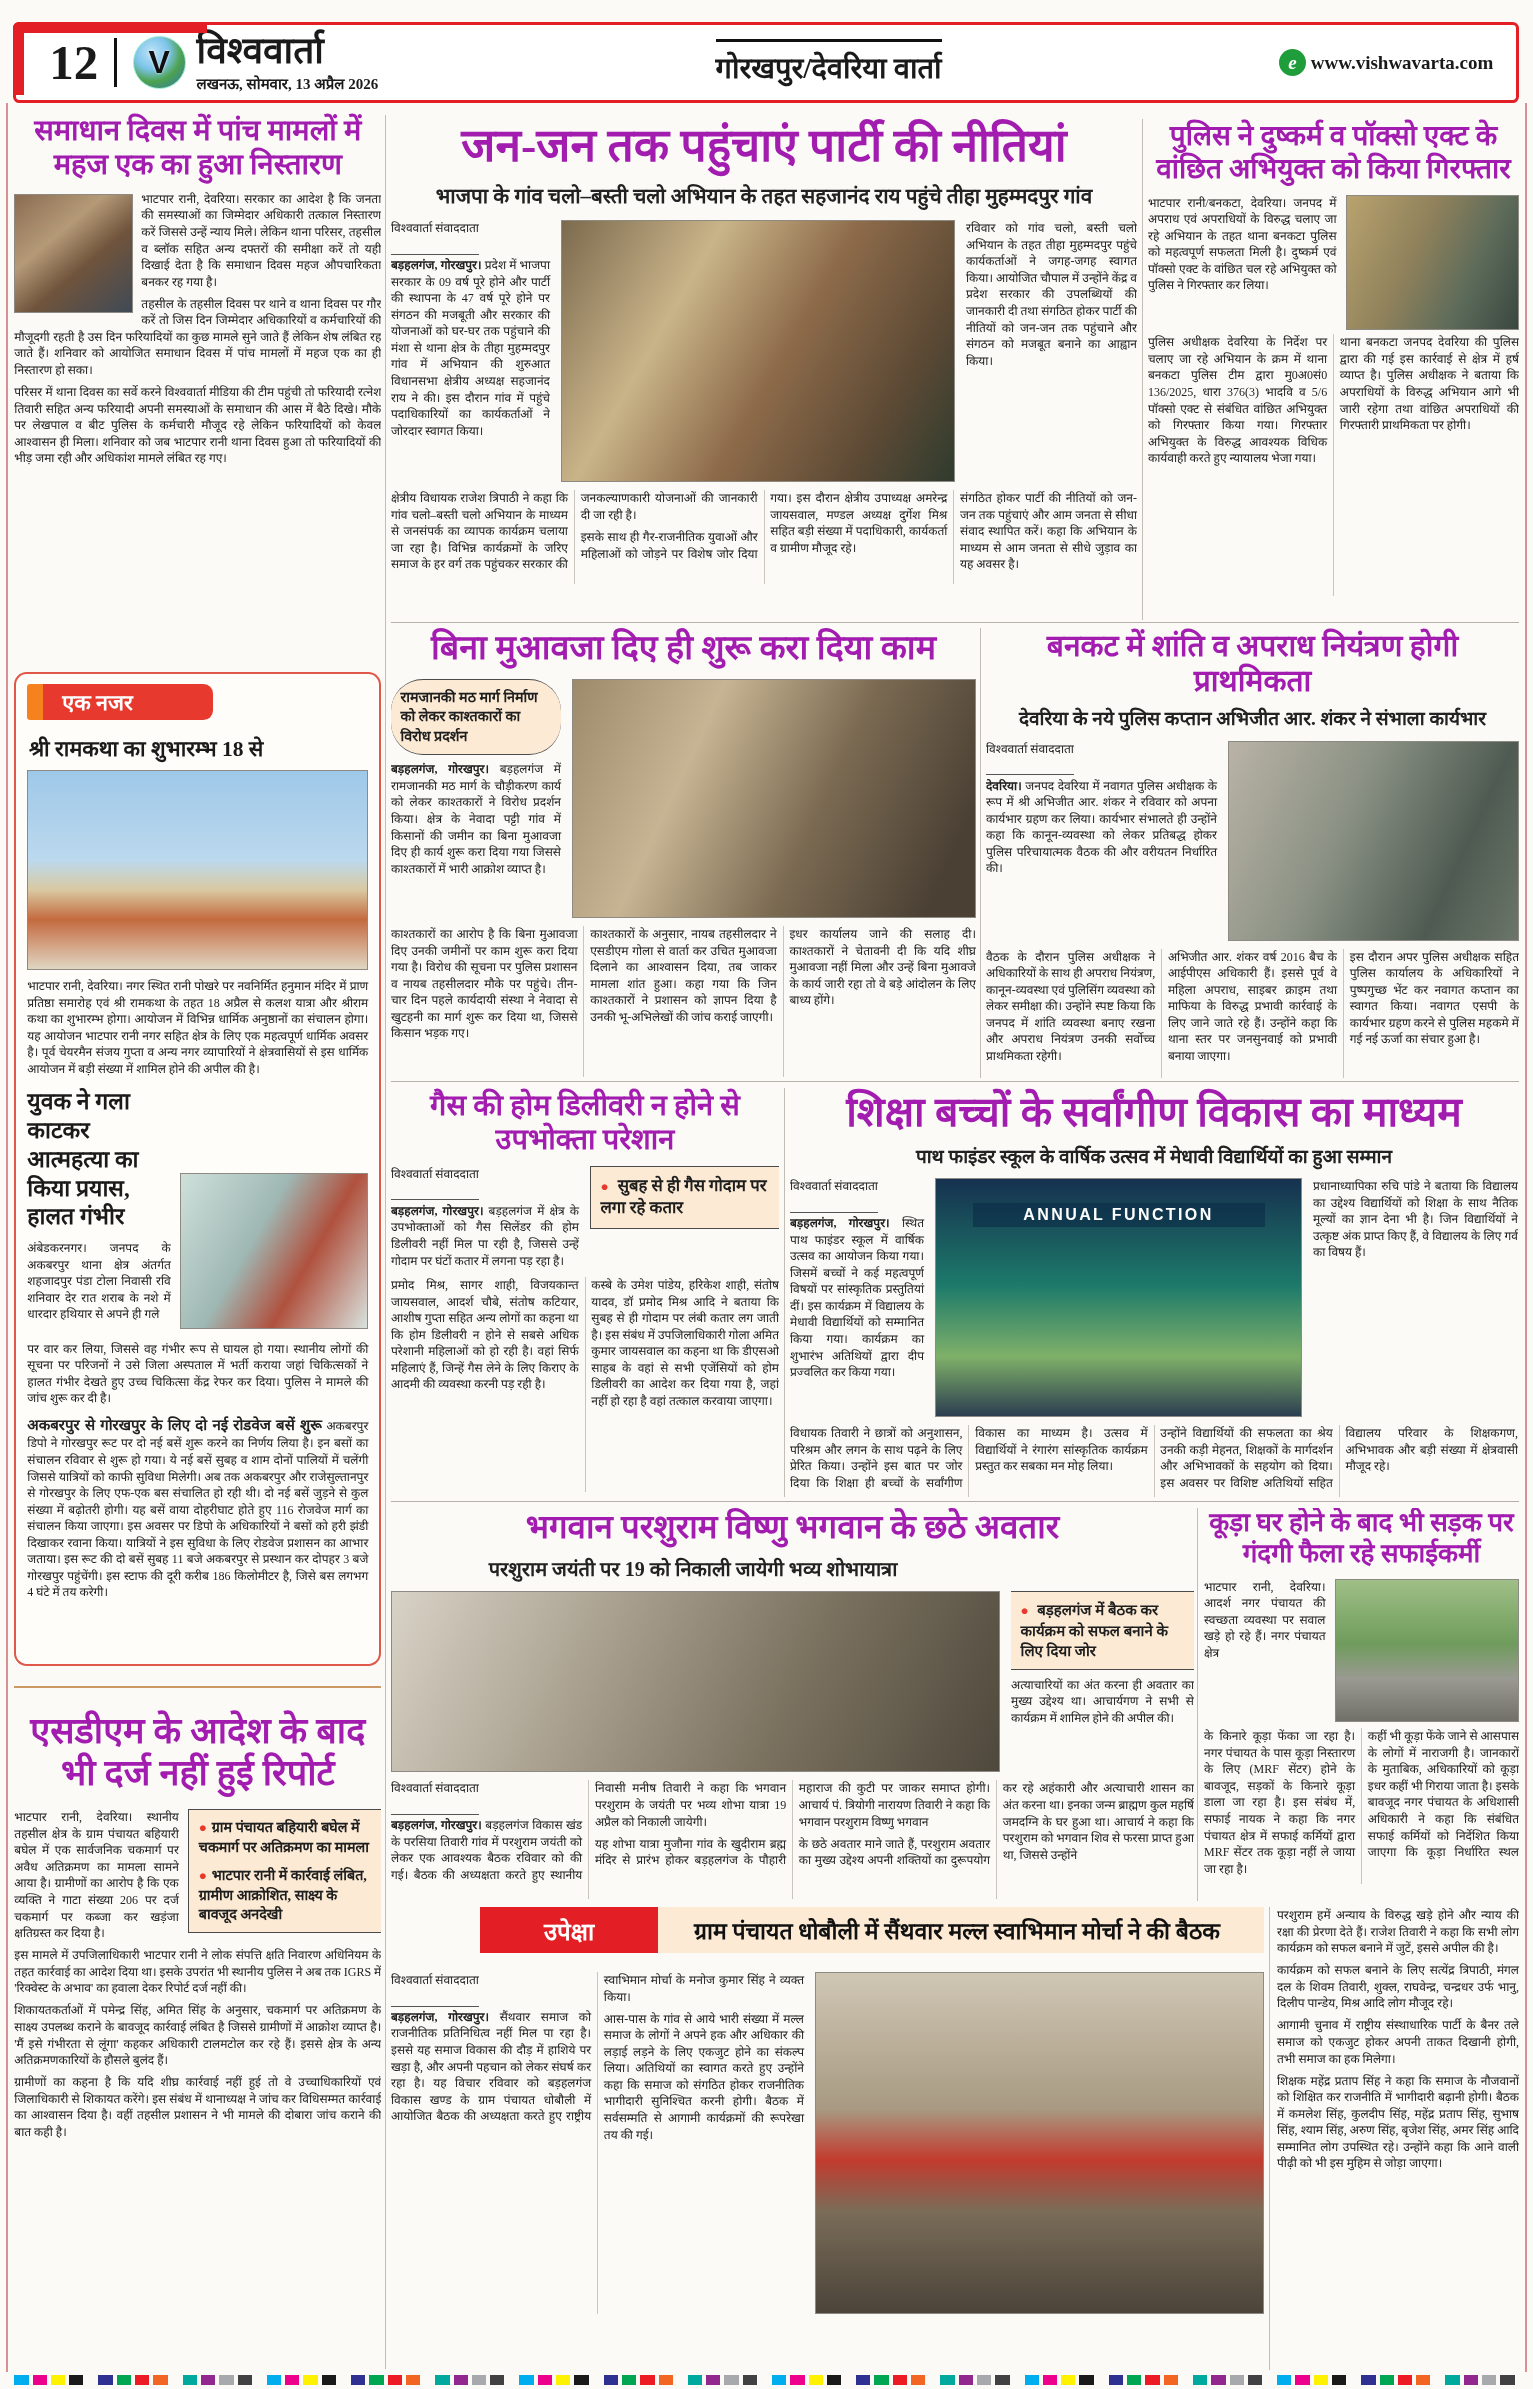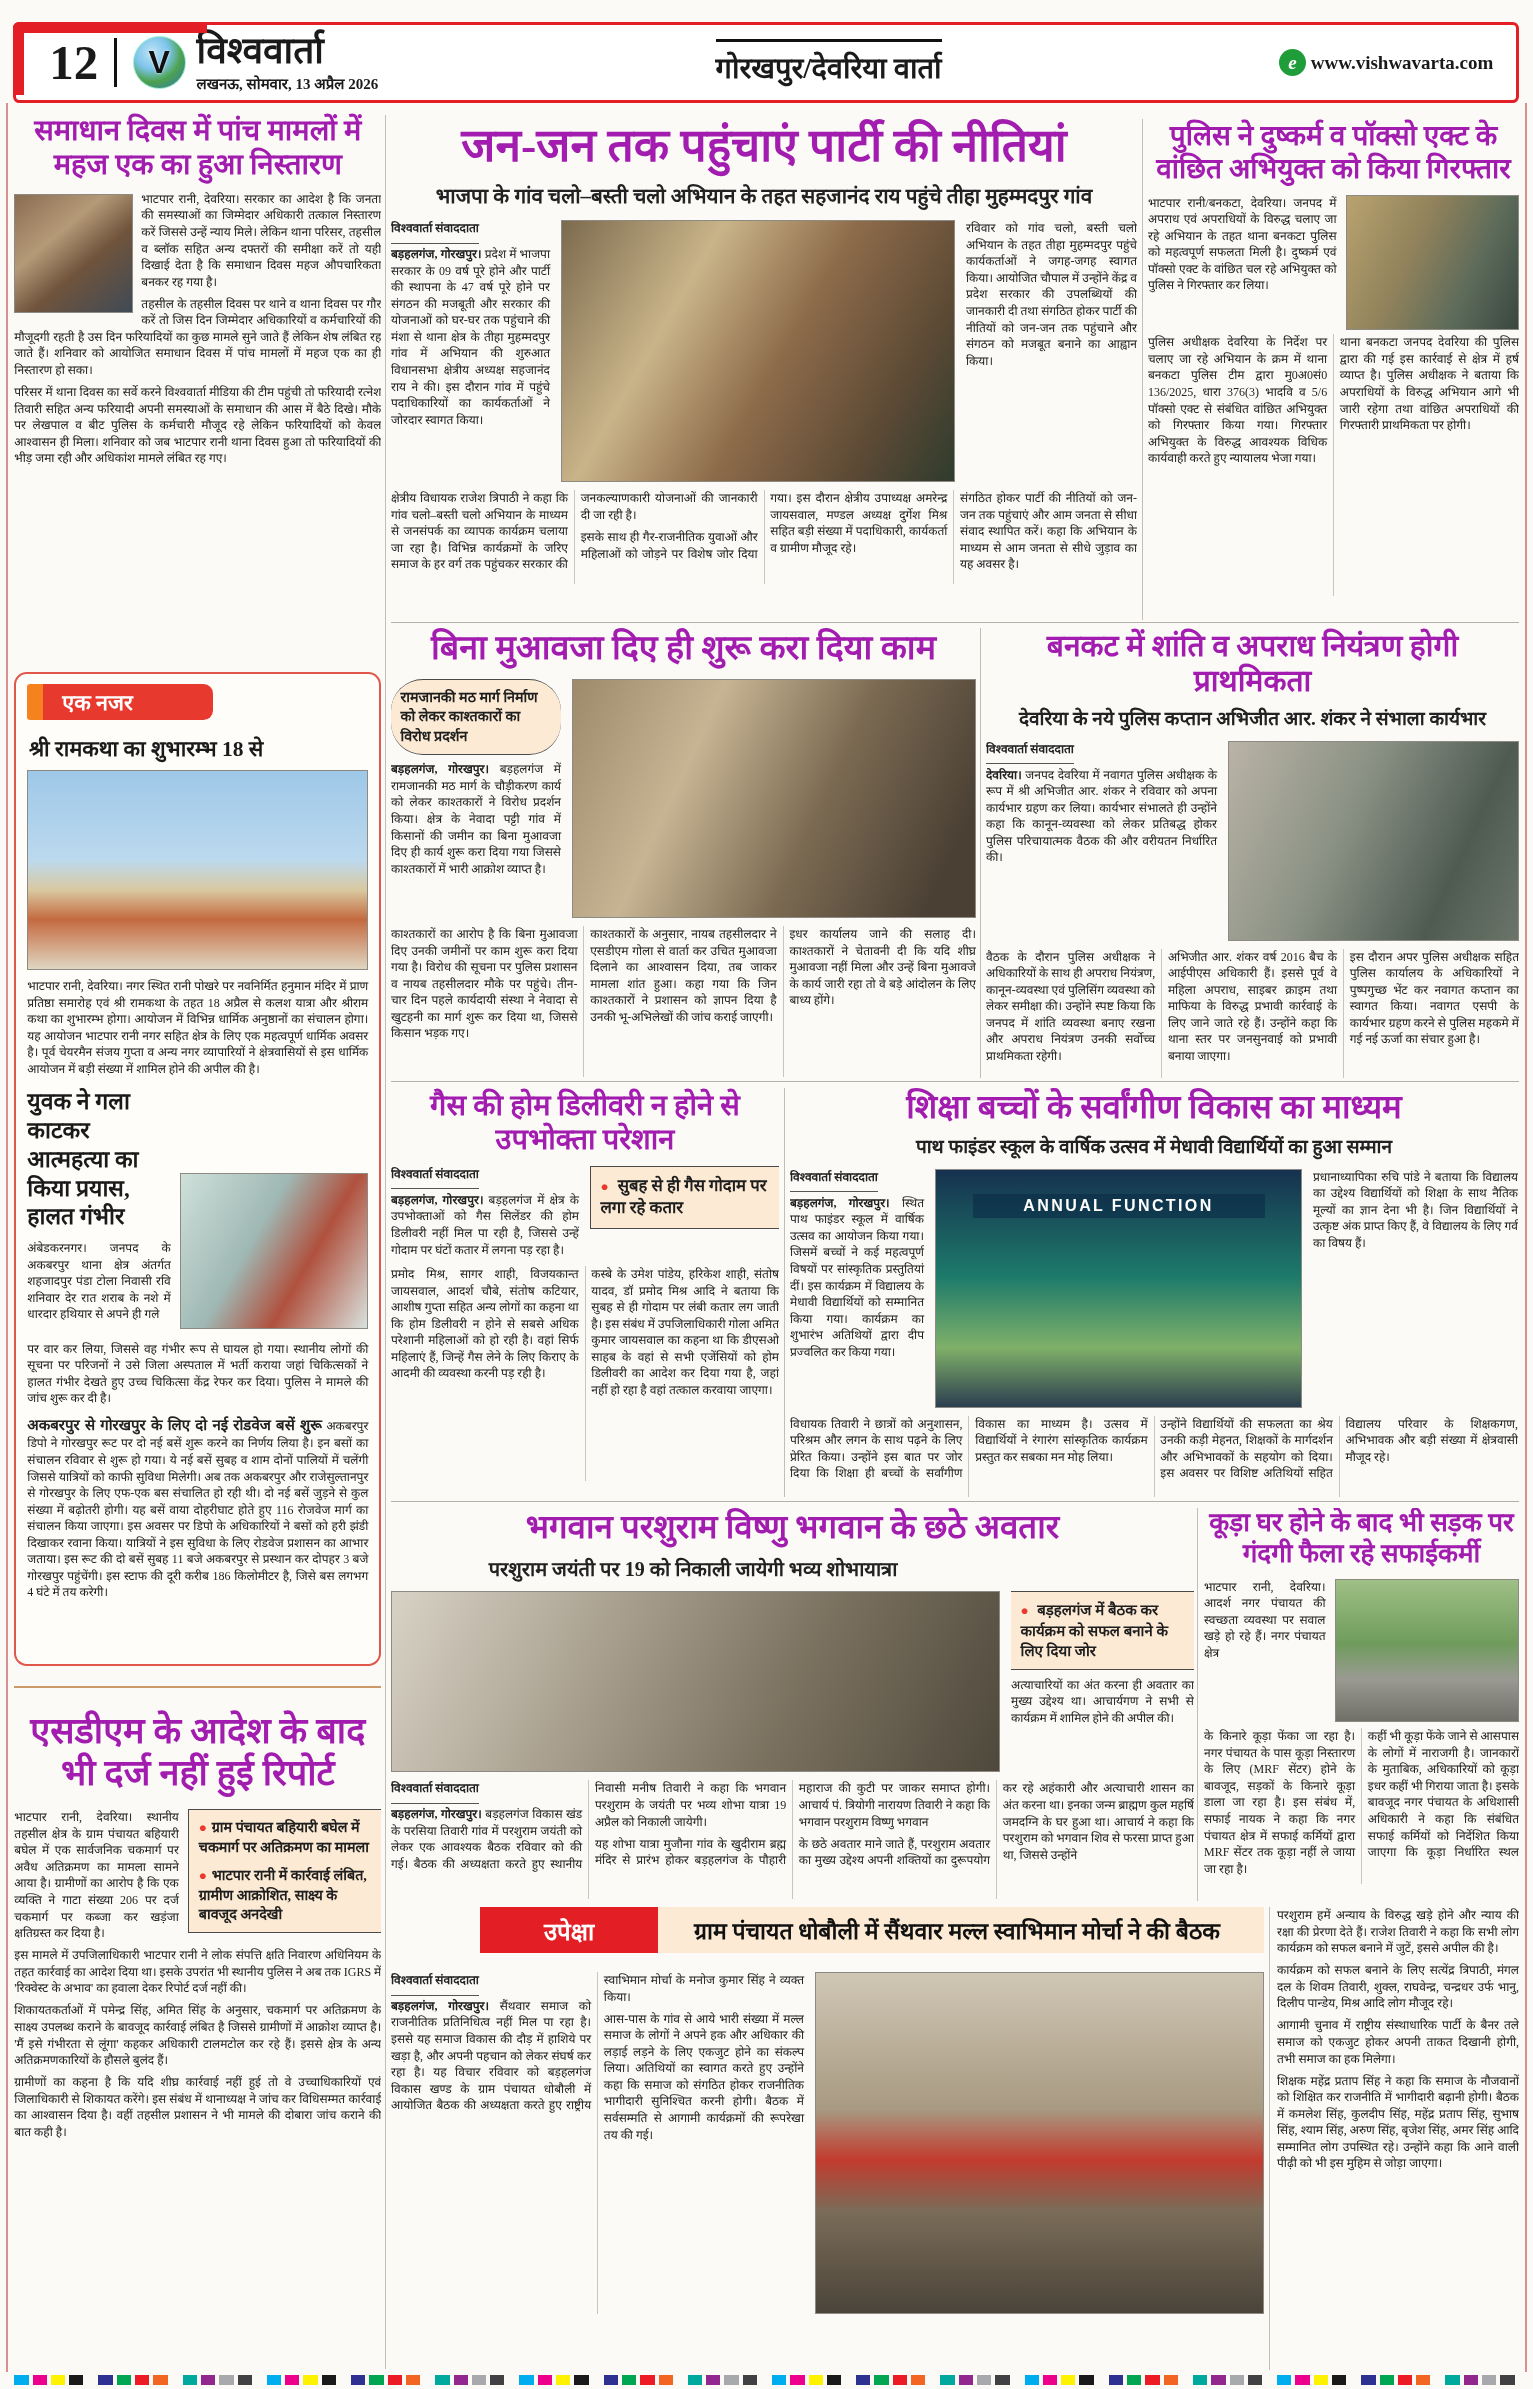--- a/index.html
+++ b/index.html
@@ -8,21 +8,21 @@
   .edge{position:absolute;top:103px;bottom:17.5px;width:1.6px;background:#d99090;}
   .art{position:absolute;overflow:hidden;}
   .head-xl{font-weight:800;text-align:center;line-height:1.18;color:#a21caf;}
   .subhead{font-weight:700;text-align:center;color:#222;}
   .body{font-size:12px;line-height:1.38;text-align:justify;color:#222;}
   .body p{margin:0 0 5.6px 0;}
   .cols2{column-count:2;column-gap:12.7px;column-rule:0.8px solid #c9c4bc;}
   .cols3{column-count:3;column-gap:12.7px;column-rule:0.8px solid #c9c4bc;}
   .cols4{column-count:4;column-gap:12.7px;column-rule:0.8px solid #c9c4bc;}
   .photo{border:0.8px solid #8d8a84;box-sizing:border-box;flex:none;}
-  .reporter{font-weight:700;border-bottom:0.8px solid #555;display:inline-block;padding-bottom:6px;margin-bottom:2.4px;}
+  .reporter{font-weight:400;border-bottom:0.8px solid #555;display:inline-block;padding-bottom:17px;margin-bottom:2.4px;}
   .place{font-weight:700;}
   .obox{background:#fcead4;border-top:1.6px solid #4a4a4a;border-bottom:1.6px solid #4a4a4a;
         padding:8px 9.5px;font-weight:700;line-height:1.35;color:#1e1e1e;}
   .obox .dot{color:#e8392e;font-size:13.5px;margin-right:4.8px;}
   .vrule{position:absolute;width:0.8px;background:#c2bdb5;}
   .hrule{position:absolute;height:0.8px;background:#b5b0a8;}
   
   .ph-meeting{background:linear-gradient(140deg,#8a6d52 0%,#b59a78 35%,#70543c 60%,#3f4a56 100%);}
   .ph-crowd{background:linear-gradient(120deg,#7c6a4e,#c9b489 30%,#8d6b4a 55%,#5d4a35 80%,#2f3b2e);}
   .ph-police{background:linear-gradient(115deg,#b9a36f,#8f815b 40%,#5d6b5a 70%,#3a4740);}
@@ -201,21 +201,21 @@
     </div>
     <div class="body cols2" style="margin-top:8px;height:215px;">
       <p>प्रमोद मिश्र, सागर शाही, विजयकान्त जायसवाल, आदर्श चौबे, संतोष कटियार, आशीष गुप्ता सहित अन्य लोगों का कहना था कि होम डिलीवरी न होने से सबसे अधिक परेशानी महिलाओं को हो रही है। वहां सिर्फ महिलाएं हैं, जिन्हें गैस लेने के लिए किराए के आदमी की व्यवस्था करनी पड़ रही है।</p>
       <p>कस्बे के उमेश पांडेय, हरिकेश शाही, संतोष यादव, डॉ प्रमोद मिश्र आदि ने बताया कि सुबह से ही गोदाम पर लंबी कतार लग जाती है। इस संबंध में उपजिलाधिकारी गोला अमित कुमार जायसवाल का कहना था कि डीएसओ साहब के वहां से सभी एजेंसियों को होम डिलीवरी का आदेश कर दिया गया है, जहां नहीं हो रहा है वहां तत्काल करवाया जाएगा।</p>
     </div>
   </div>
 
   <div class="vrule" style="left:784px;top:1088px;height:409px;"></div>
 
   <div class="art" style="left:790px;top:1088px;width:728px;height:409px;">
-    <div class="head-xl" style="font-size:33px;">शिक्षा बच्चों के सर्वांगीण विकास का माध्यम</div>
+    <div class="head-xl" style="font-size:41px;">शिक्षा बच्चों के सर्वांगीण विकास का माध्यम</div>
     <div class="subhead" style="font-size:19px;margin-top:6.4px;">पाथ फाइंडर स्कूल के वार्षिक उत्सव में मेधावी विद्यार्थियों का हुआ सम्मान</div>
     <div style="display:flex;gap:11px;margin-top:9.5px;">
       <div class="body" style="width:134px;flex:none;">
         <div class="reporter">विश्ववार्ता संवाददाता</div><br>
         <span class="place">बड़हलगंज, गोरखपुर।</span>
         <p style="display:inline;">स्थित पाथ फाइंडर स्कूल में वार्षिक उत्सव का आयोजन किया गया। जिसमें बच्चों ने कई महत्वपूर्ण विषयों पर सांस्कृतिक प्रस्तुतियां दीं। इस कार्यक्रम में विद्यालय के मेधावी विद्यार्थियों को सम्मानित किया गया। कार्यक्रम का शुभारंभ अतिथियों द्वारा दीप प्रज्वलित कर किया गया।</p>
       </div>
       <div class="photo ph-stage" style="width:367px;height:239px;position:relative;">
         <div style="position:absolute;left:10%;top:10%;width:80%;text-align:center;color:#fff;font-family:'Liberation Sans',sans-serif;font-weight:700;font-size:16px;letter-spacing:2.4px;background:rgba(10,40,70,.55);padding:3.2px 0;">ANNUAL FUNCTION</div>
       </div>

